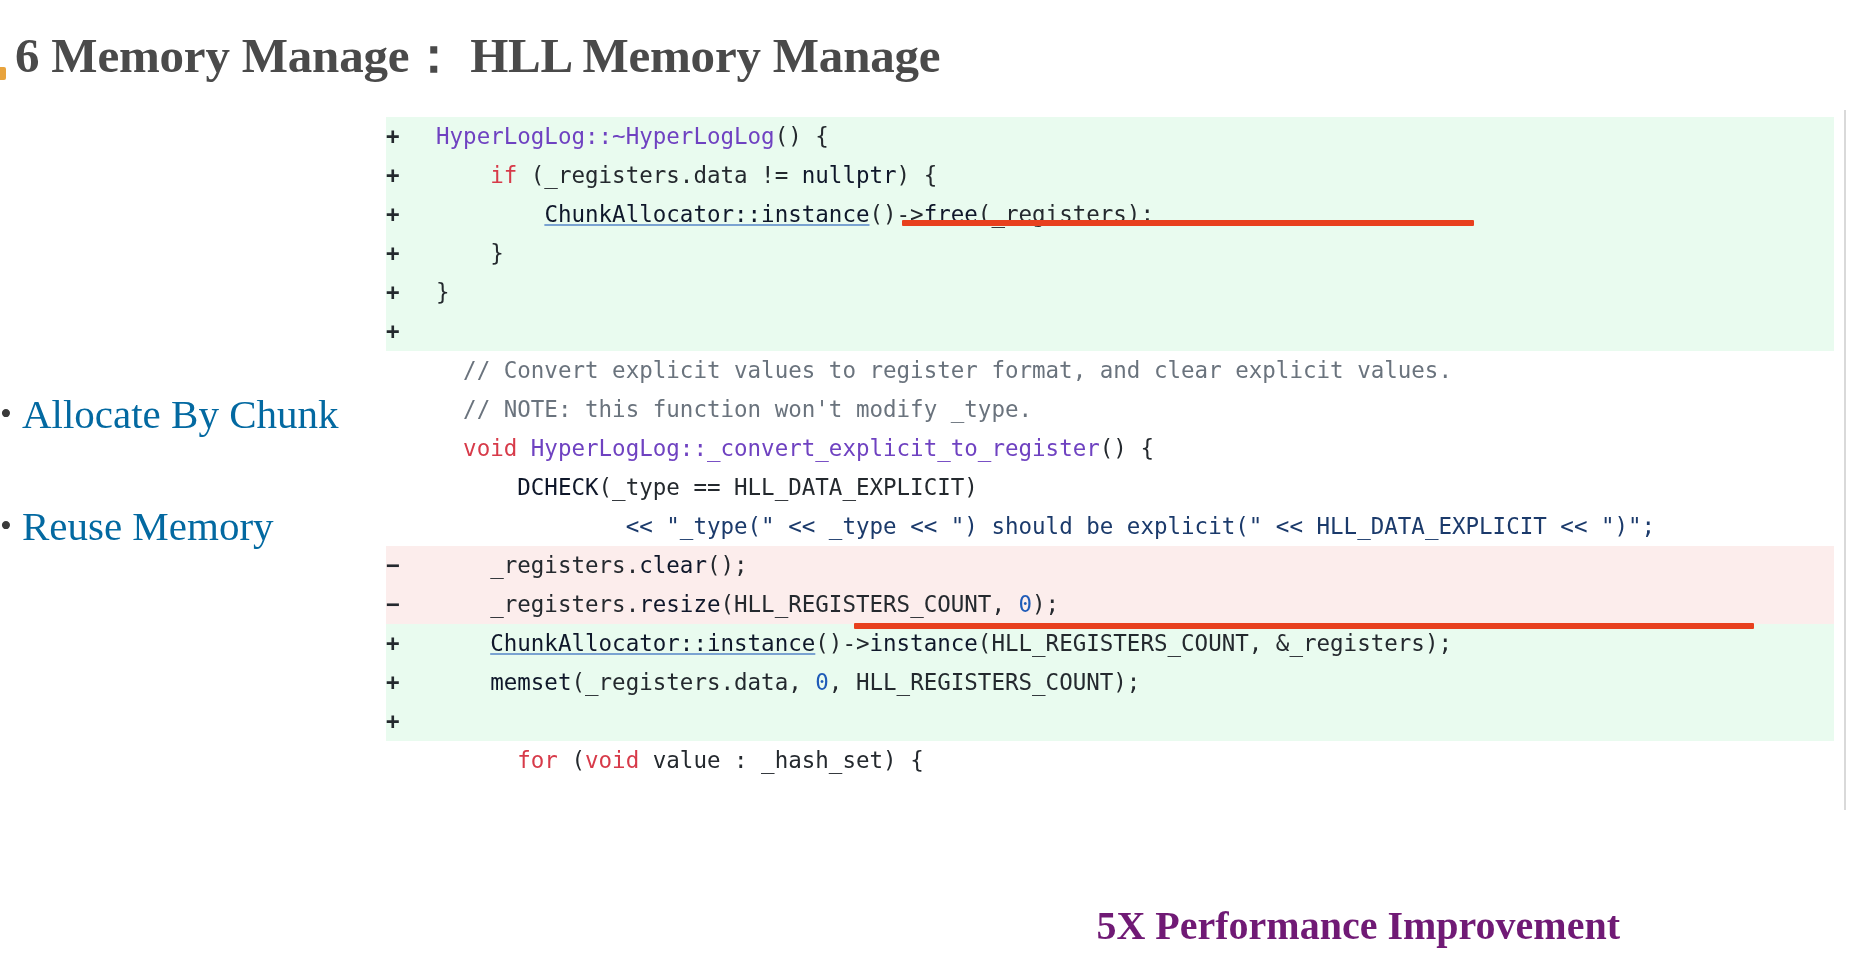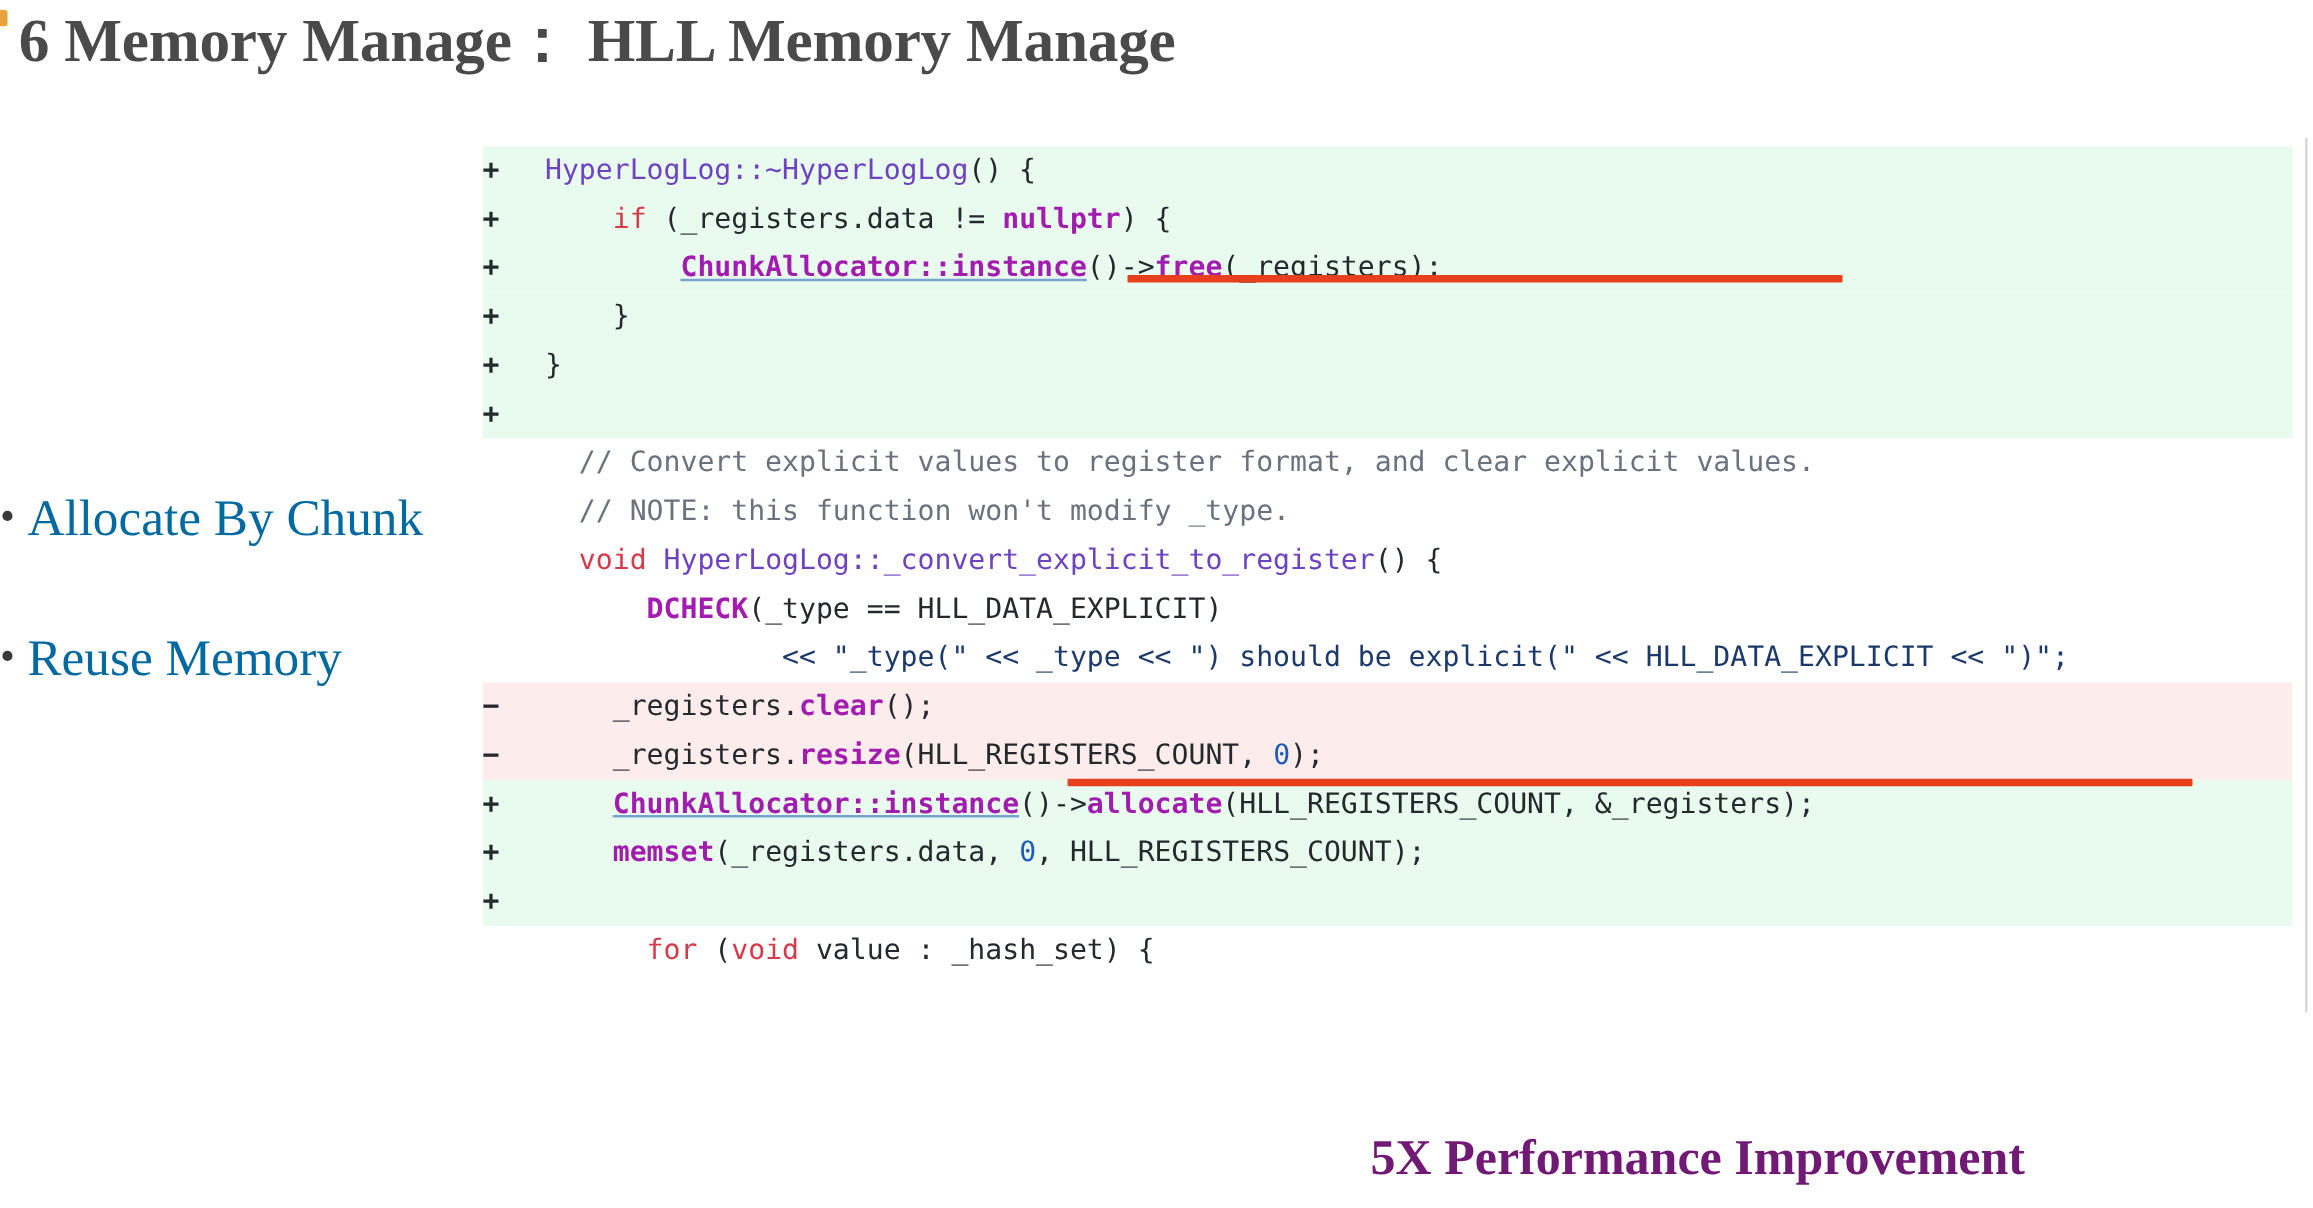--- a/index.html
+++ b/index.html
@@ -16,21 +16,21 @@
   }
 
   
   #slide-title {
     position: absolute;
     left: 0px;
     top: 8px;
     width: 1850px;
     height: 72px;
     display: flex;
-    align-items: flex-start;
+    align-items: flex-end;
     white-space: nowrap;
   }
   #title-bullet {
     width: 13px;
     height: 13px;
     background: #E8A33D;
     border-radius: 2px;
     margin-left: -7px;
     margin-right: 9px;
     flex: 0 0 auto;
@@ -97,21 +97,21 @@
   .gutter {
     display: inline-block;
     width: 50px;
     color: #24292e;
     font-weight: bold;
   }
   
   .t-plain   { color: #24292e; }
   .t-kw      { color: #D73A49; }
   .t-type    { color: #6F42C1; }
-  .t-fn      { color: #a21caf; font-weight: bold; }
+  .t-fn      { color: #0f172a; }
   .t-str     { color: #1B3A6B; }
   .t-num     { color: #1F5BB8; }
   .t-cmt     { color: #6A737D; }
   .u-line    { text-decoration: underline; text-decoration-color: rgba(31,91,184,.55); }
 
   
   .hl-underline {
     position: absolute;
     height: 6px;
     background: #E8401E;
@@ -171,21 +171,21 @@
       <div class="code-line ln-add"><span class="gutter">+</span><span class="t-plain">    }</span></div>
       <div class="code-line ln-add"><span class="gutter">+</span><span class="t-plain">}</span></div>
       <div class="code-line ln-add"><span class="gutter">+</span><span class="t-plain"></span></div>
       <div class="code-line ln-ctx"><span class="gutter"> </span><span class="t-cmt">  // Convert explicit values to register format, and clear explicit values.</span></div>
       <div class="code-line ln-ctx"><span class="gutter"> </span><span class="t-cmt">  // NOTE: this function won't modify _type.</span></div>
       <div class="code-line ln-ctx"><span class="gutter"> </span><span class="t-plain">  </span><span class="t-kw">void</span><span class="t-plain"> </span><span class="t-type">HyperLogLog::_convert_explicit_to_register</span><span class="t-plain">() {</span></div>
       <div class="code-line ln-ctx"><span class="gutter"> </span><span class="t-plain">      </span><span class="t-fn">DCHECK</span><span class="t-plain">(_type == HLL_DATA_EXPLICIT)</span></div>
       <div class="code-line ln-ctx"><span class="gutter"> </span><span class="t-plain">              </span><span class="t-str">&lt;&lt; "_type(" &lt;&lt; _type &lt;&lt; ") should be explicit(" &lt;&lt; HLL_DATA_EXPLICIT &lt;&lt; ")";</span></div>
       <div class="code-line ln-del"><span class="gutter">−</span><span class="t-plain">    _registers.</span><span class="t-fn">clear</span><span class="t-plain">();</span></div>
       <div class="code-line ln-del"><span class="gutter">−</span><span class="t-plain">    _registers.</span><span class="t-fn">resize</span><span class="t-plain">(HLL_REGISTERS_COUNT, </span><span class="t-num">0</span><span class="t-plain">);</span></div>
-      <div class="code-line ln-add"><span class="gutter">+</span><span class="t-plain">    </span><span class="t-fn u-line">ChunkAllocator::instance</span><span class="t-plain">()-&gt;</span><span class="t-fn">allocate</span><span class="t-plain">(HLL_REGISTERS_COUNT, &amp;_registers);</span></div>
+      <div class="code-line ln-add"><span class="gutter">+</span><span class="t-plain">    </span><span class="t-fn u-line">ChunkAllocator::instance</span><span class="t-plain">()-&gt;</span><span class="t-fn">instance</span><span class="t-plain">(HLL_REGISTERS_COUNT, &amp;_registers);</span></div>
       <div class="code-line ln-add"><span class="gutter">+</span><span class="t-plain">    </span><span class="t-fn">memset</span><span class="t-plain">(_registers.data, </span><span class="t-num">0</span><span class="t-plain">, HLL_REGISTERS_COUNT);</span></div>
       <div class="code-line ln-add"><span class="gutter">+</span><span class="t-plain"></span></div>
       <div class="code-line ln-ctx"><span class="gutter"> </span><span class="t-plain">      </span><span class="t-kw">for</span><span class="t-plain"> (</span><span class="t-kw">void</span><span class="t-plain"> value : _hash_set) {</span></div>
     </div>
   <div class="hl-underline" id="hl-free"></div>
   <div class="hl-underline" id="hl-allocate"></div>
 </div>
 
 <div id="right-edge"></div>
 

